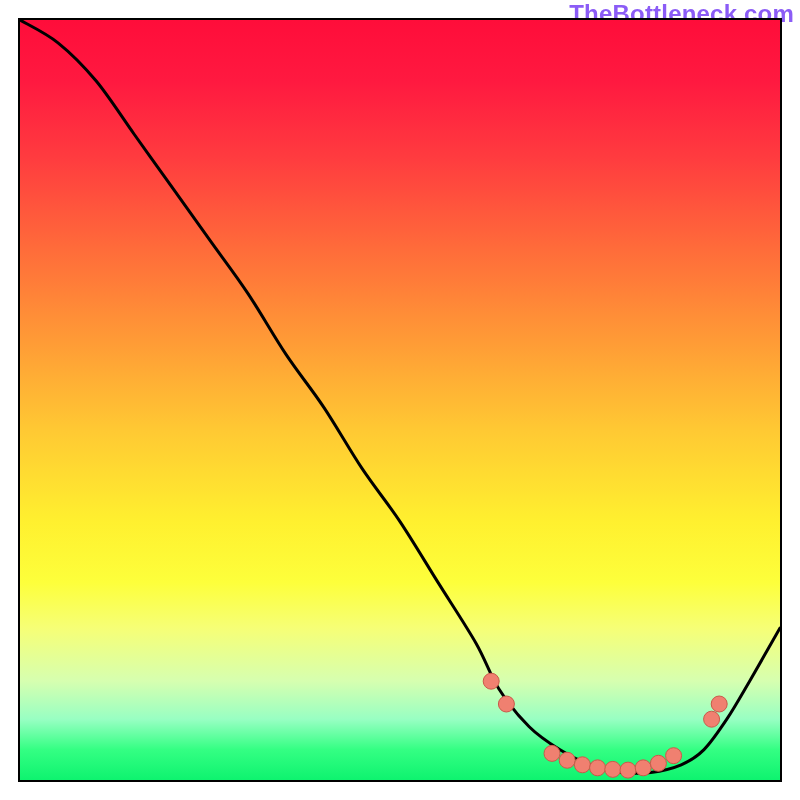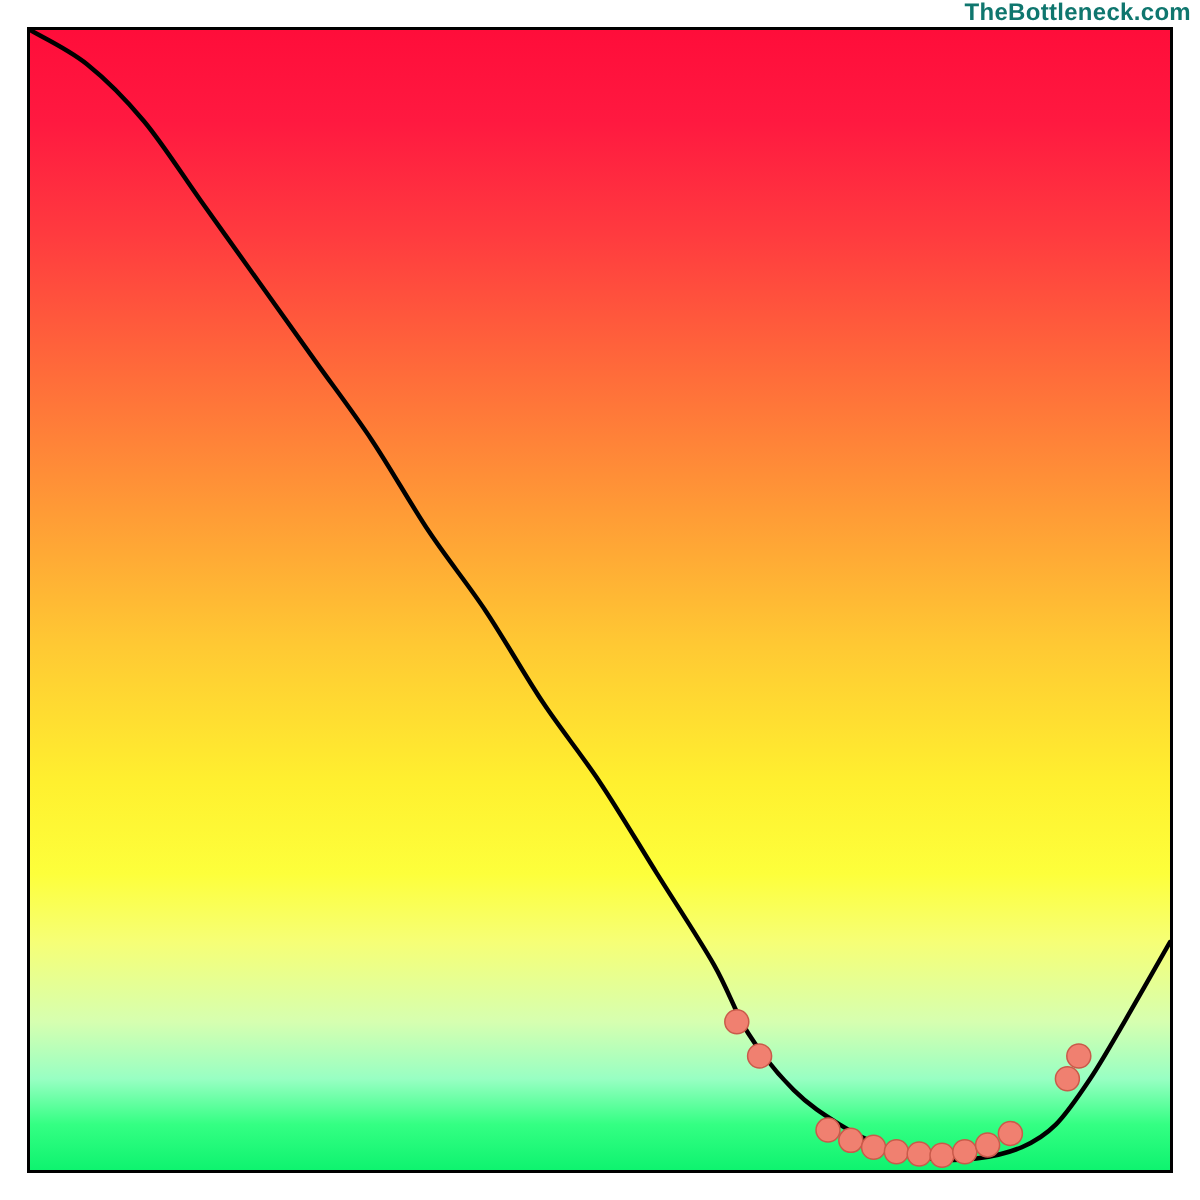--- a/index.html
+++ b/index.html
@@ -50,23 +50,23 @@
   svg.curve {
     position: absolute;
     inset: 0;
     width: 100%;
     height: 100%;
   }
   .watermark {
     position: absolute;
     top: 0;
     right: 6px;
-    font-size: 16px;
+    font-size: 24px;
     font-weight: 600;
-    color: #0f766e;
+    color: #8b5cf6;
     letter-spacing: 0.2px;
     user-select: none;
   }
 </style>
 </head>
 <body>
 
 <div class="frame">
   <div class="watermark">TheBottleneck.com</div>
 

